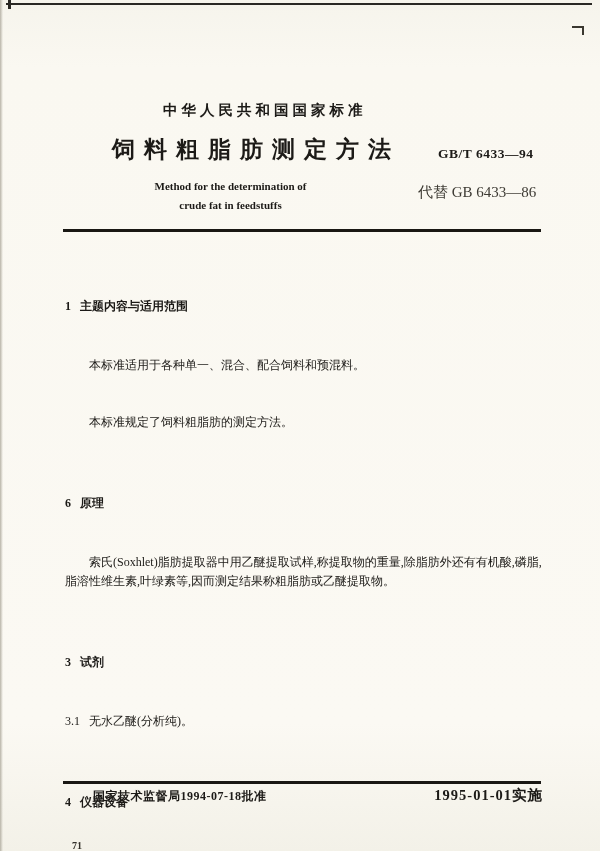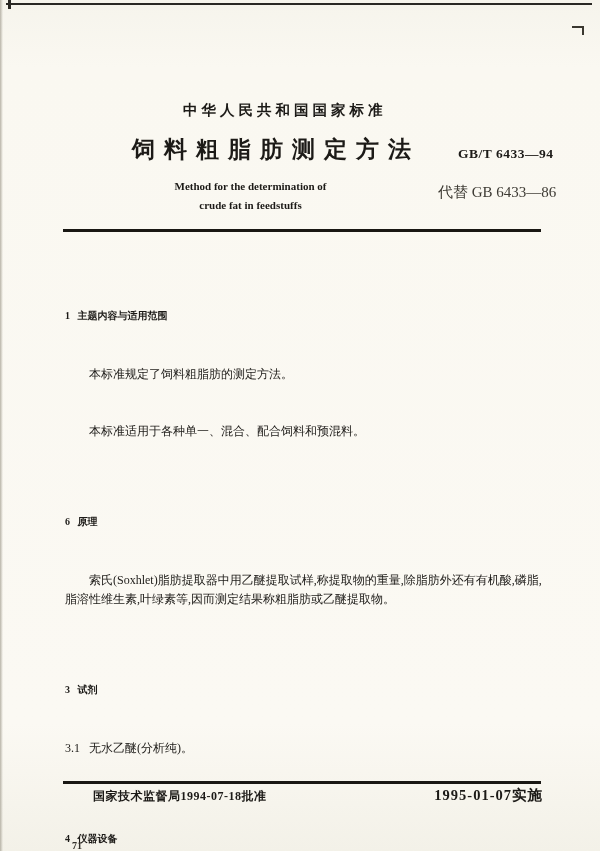--- a/index.html
+++ b/index.html
@@ -15,38 +15,38 @@
     color:#1c1a17;
     overflow:hidden;
   }
   
   .scan-topline { position:absolute; top:3px; left:6px; right:8px; height:2px; background:#2a2824; }
   .scan-left-edge { position:absolute; top:0; left:0; width:3px; height:100%; background:linear-gradient(90deg,#b8b4a8,transparent); }
   .scan-corner-tr { position:absolute; top:26px; right:16px; width:12px; height:9px; border-top:2px solid #3a372f; border-right:2px solid #3a372f; }
   .scan-dot-tl { position:absolute; top:0; left:8px; width:3px; height:9px; background:#2a2824; }
 
   
-  .header { position:absolute; top:0; left:0; right:0; height:235px;margin-left:20px; }
+  .header { position:absolute; top:0; left:0; right:0; height:235px; }
   .std-label { position:absolute; left:163px; top:101px; font-size:14.5px; font-weight:bold; letter-spacing:4px; white-space:nowrap; }
   .title-cn  { position:absolute; left:112px; top:134px; font-size:23px; font-weight:bold; letter-spacing:9px; white-space:nowrap; }
   .gb-no     { position:absolute; left:438px; top:146px; font-size:13.5px; font-weight:bold; letter-spacing:.5px; white-space:nowrap; }
   .title-en  { position:absolute; left:0; top:177px; width:420px; text-align:center; font-size:11px; font-weight:bold; line-height:19px;padding-left:41px; }
   .replaces  { position:absolute; left:418px; top:183px; font-size:15px; color:#3d3a33; white-space:nowrap; }
 
   .rule { position:absolute; left:63px; right:59px; height:3px; background:#191713; }
   .rule-top { top:229px; }
   .rule-bottom { top:781px; }
 
   
   .doc-body {
     position:absolute; top:254px; left:65px; right:57px;
     font-size:12px; line-height:19px;
     white-space:pre-wrap;
   }
-  .sec-heading { font-size:10px; font-weight:bold; margin:14px 0 2px; }
+  .sec-heading { font-size:12px; font-weight:bold; margin:5px 0 2px; }
   .para { text-indent:2em; }
   .item { text-indent:0; }
 
   
   .footer-approved { position:absolute; left:65px; top:788px; font-size:12px; font-weight:bold; letter-spacing:.5px;padding-left:28px; }
   .footer-impl { position:absolute; right:57px; top:786px; font-size:14.5px; font-weight:bold; letter-spacing:1px; }
   .page-no { position:absolute; left:72px; top:840px; font-size:10px; color:#33302a;font-weight:bold; }
 </style>
 </head>
 <body>
@@ -66,22 +66,22 @@
       <div>Method for the determination of</div>
       <div>crude fat in feedstuffs</div>
     </div>
     <div class="replaces">代替  GB 6433—86</div>
   </div>
 
   <div class="rule rule-top"></div>
 
   <div class="doc-body">
     <div class="sec-heading">1   主题内容与适用范围</div>
+    <div class="para">本标准适用于各种单一、混合、配合饲料和预混料。</div>
     <div class="para">本标准规定了饲料粗脂肪的测定方法。</div>
-    <div class="para">本标准适用于各种单一、混合、配合饲料和预混料。</div>
 
     <div class="sec-heading">6   原理</div>
     <div class="para">索氏(Soxhlet)脂肪提取器中用乙醚提取试样,称提取物的重量,除脂肪外还有有机酸,磷脂,脂溶性维生素,叶绿素等,因而测定结果称粗脂肪或乙醚提取物。</div>
 
     <div class="sec-heading">3   试剂</div>
     <div class="item">3.1   无水乙醚(分析纯)。</div>
 
     <div class="sec-heading">4   仪器设备</div>
     
     
@@ -97,16 +97,16 @@
     
 
     
     
     
   </div>
 
   <div class="rule rule-bottom"></div>
 
   <div class="footer-approved">国家技术监督局1994-07-18批准</div>
-  <div class="footer-impl">1995-01-07实施</div>
+  <div class="footer-impl">1995-01-01实施</div>
   <div class="page-no">71</div>
 
 </div>
 
 </body></html>

